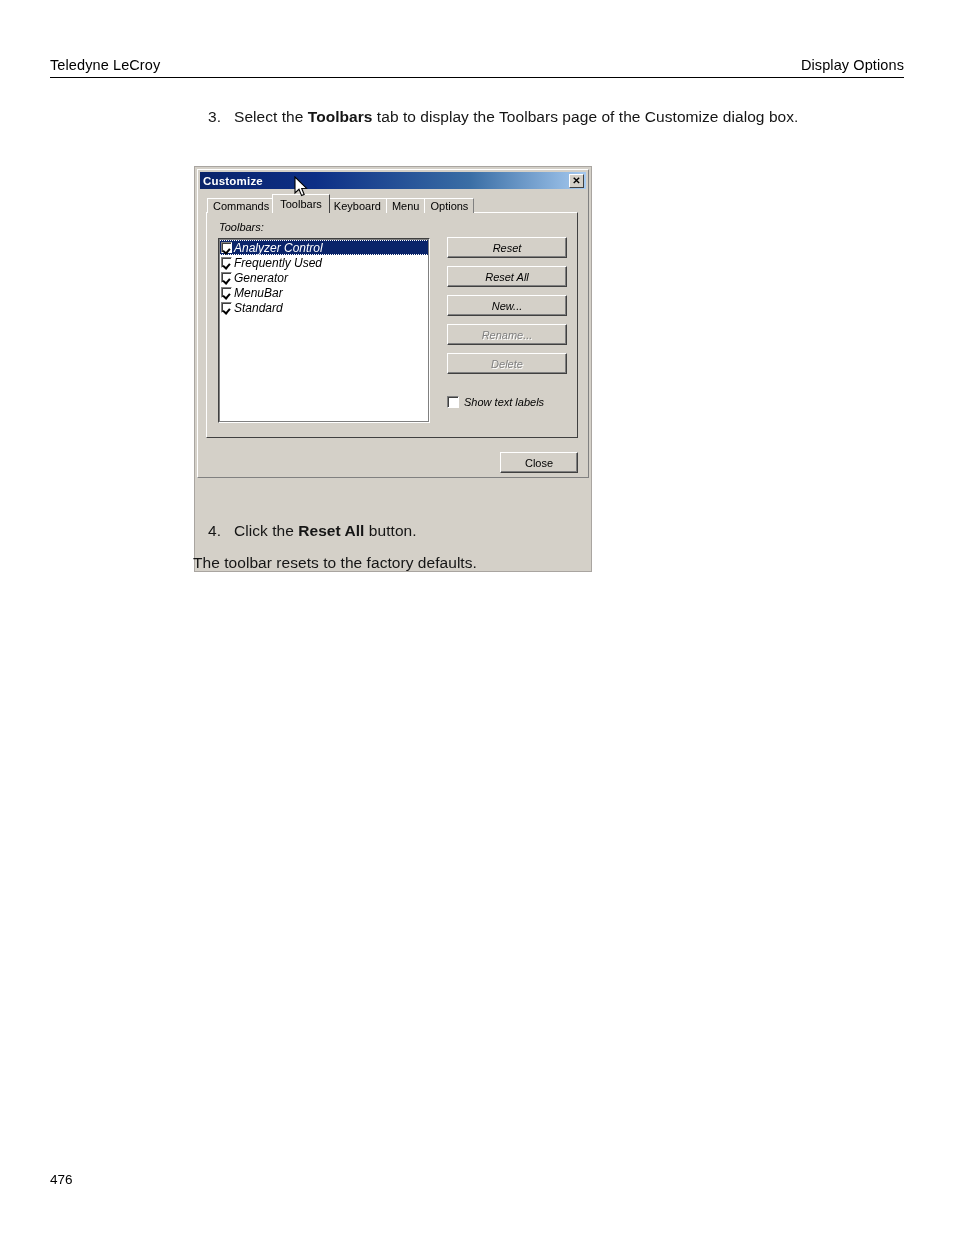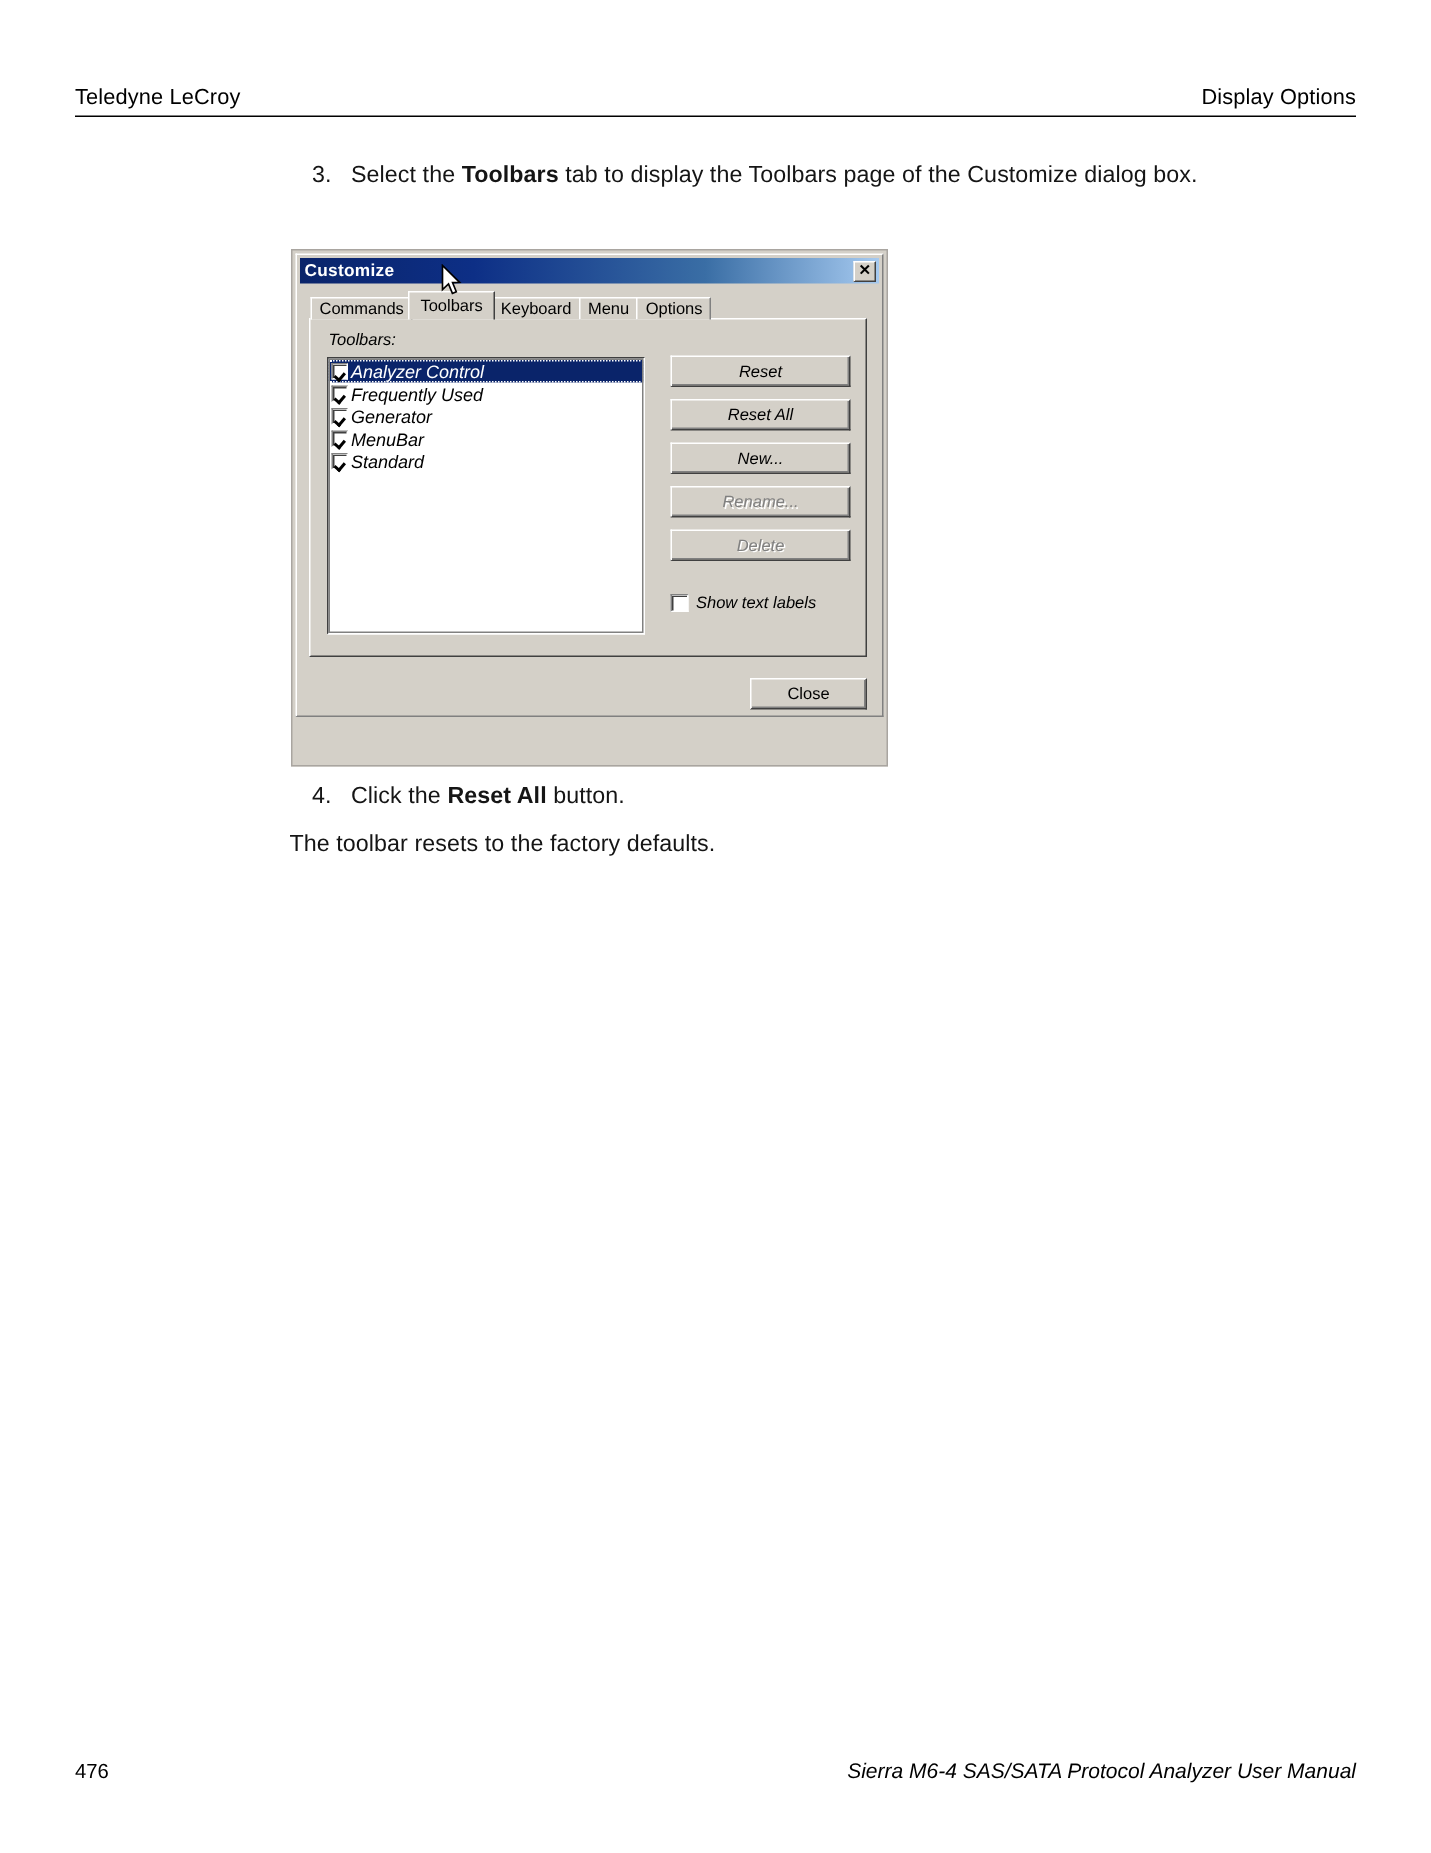--- a/index.html
+++ b/index.html
@@ -84,21 +84,21 @@
     font-style: italic;
     font-size: 14px;
   }
 
   
   .dialog-shot {
     position: absolute;
     left: 194px;
     top: 166px;
     width: 398px;
-    height: 345px;
+    height: 406px;
     background: #d4d0c8;
     border: 1px solid #a9a5a0;
     box-sizing: border-box;
   }
   .dlg-frame {
     position: absolute;
     left: 2px; top: 2px;
     width: 392px; height: 309px;
     background: #d4d0c8;
     border-top: 1px solid #ffffff;
@@ -467,14 +467,13 @@
 
 <div class="step step-4">
   <span class="num">4.</span>
   <span class="txt"><span>Click the </span><b>Reset All</b><span> button.</span></span>
 </div>
 
 <div class="para">The toolbar resets to the factory defaults.</div>
 
 <div class="page-footer">
   <span class="ftr-left">476</span>
-  <span class="ftr-right">Sierra M6-4 SAS/SATA Protocol Analyzer User Manual</span>
 </div>
 
 </body></html>

